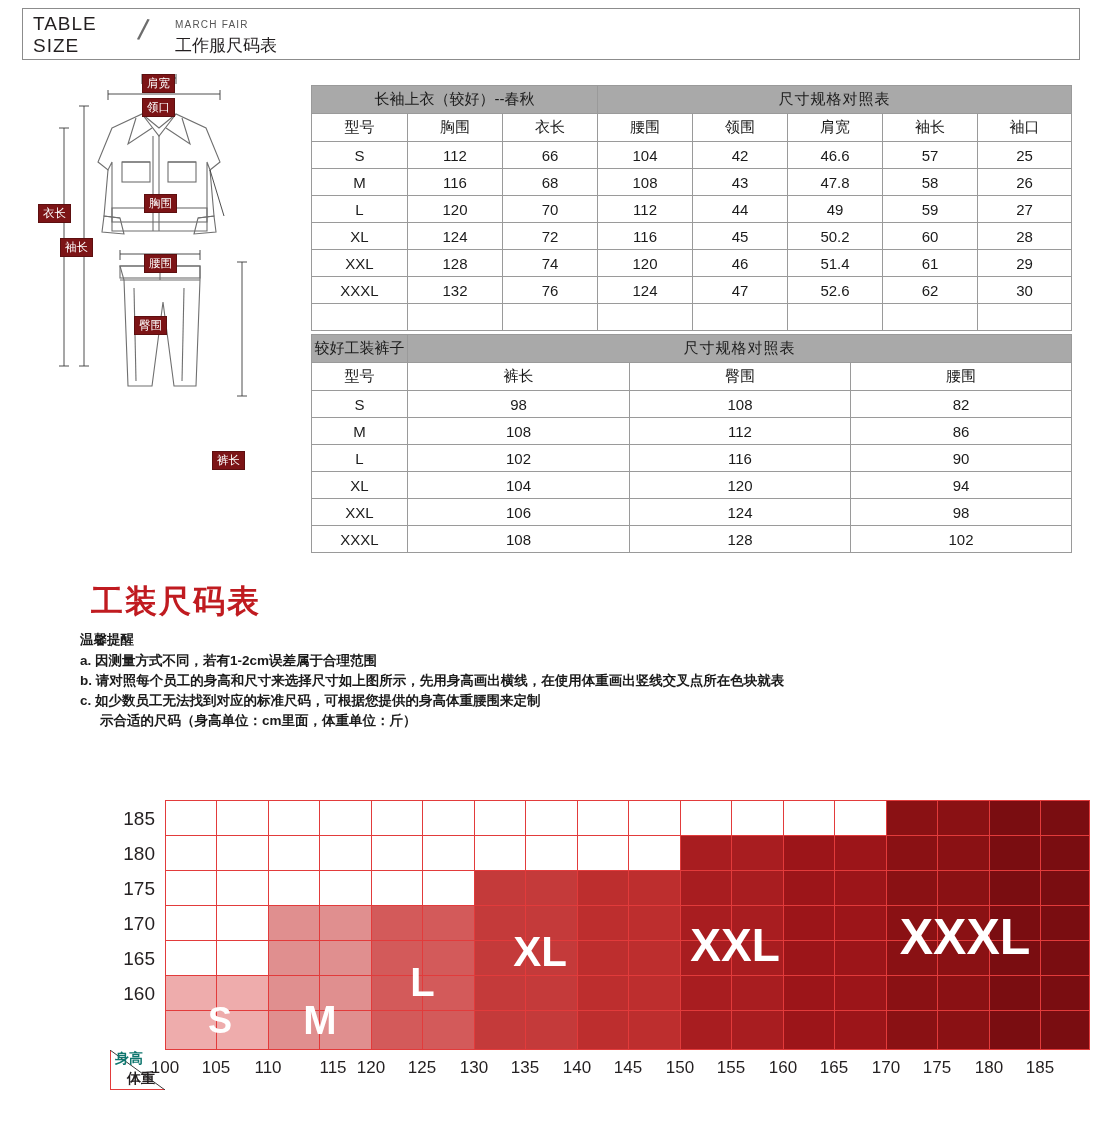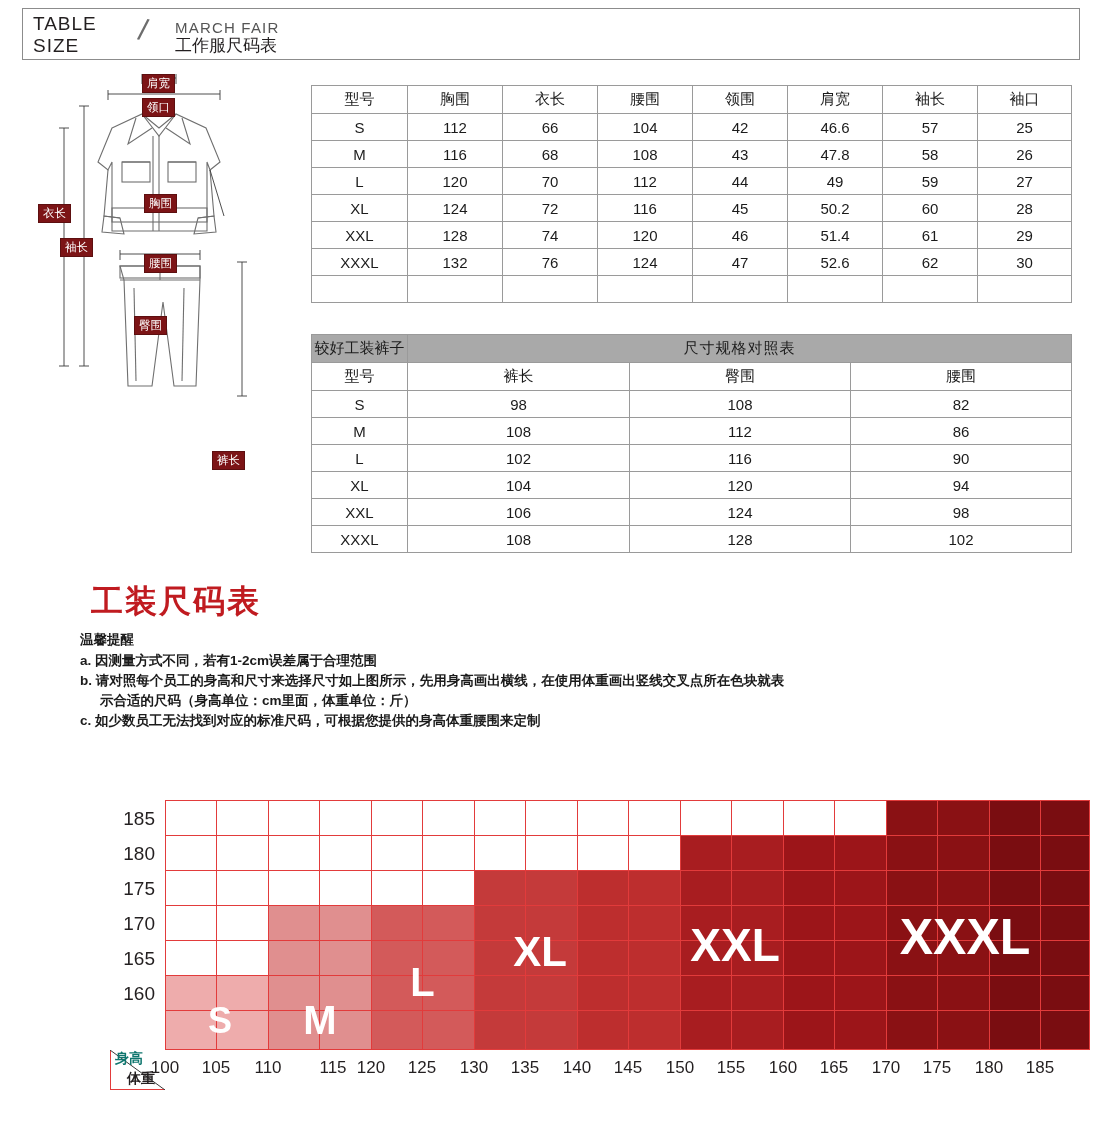--- a/index.html
+++ b/index.html
@@ -20,21 +20,21 @@
     position:absolute; left:10px; top:4px; width:100px;
     font-size:19px; line-height:22px; letter-spacing:1px;
     color:#231f20;
   }
   #header-slash {
     position:absolute; left:116px; top:4px;
     font-size:30px; color:#6d6d6d; transform:rotate(12deg);
   }
   #header-brand {
     position:absolute; left:152px; top:10px;
-    font-size:15px; letter-spacing:1.2px; color:#555;
+    font-size:10px; letter-spacing:1.2px; color:#555;
   }
   #header-sub {
     position:absolute; left:152px; top:25px;
     font-size:17px; color:#231f20;
   }
 
   
   #illus { position:absolute; left:24px; top:66px; width:270px; height:500px; }
   .lbl {
     position:absolute; background:#7c1416; color:#fff;
@@ -193,20 +193,24 @@
       <col style="width:96px">
         <col style="width:95px">
         <col style="width:95px">
         <col style="width:95px">
       <col style="width:95px">
         <col style="width:95px">
         <col style="width:95px">
         <col style="width:94px">
     </colgroup>
     <tbody>
+        <tr class="band">
+      <td class="band-left" colspan="3">长袖上衣（较好）--春秋</td>
+      <td class="band-title" colspan="5">尺寸规格对照表</td>
+    </tr>
     <tr class="head">
       <td>型号</td>
       <td>胸围</td>
       <td>衣长</td>
       <td>腰围</td>
       <td>领围</td>
       <td>肩宽</td>
       <td>袖长</td>
       <td>袖口</td>
     </tr>
@@ -341,22 +345,22 @@
     </tr>
   </tbody>
     </table>
 </div>
 
 <div id="big-title">工装尺码表</div>
 <div id="notes">
   <div class="n-head">温馨提醒</div>
   <div class="n-line">a. 因测量方式不同，若有1-2cm误差属于合理范围</div>
   <div class="n-line">b. 请对照每个员工的身高和尺寸来选择尺寸如上图所示，先用身高画出横线，在使用体重画出竖线交叉点所在色块就表</div>
+  <div class="n-line">c. 如少数员工无法找到对应的标准尺码，可根据您提供的身高体重腰围来定制</div>
   <div class="n-line n-indent">示合适的尺码（身高单位：cm里面，体重单位：斤）</div>
-  <div class="n-line">c. 如少数员工无法找到对应的标准尺码，可根据您提供的身高体重腰围来定制</div>
 </div>
 
 <div id="matrix">
   <div id="grid">
 
     <div class="cell" style="left:0px;   top:175px; width:103px; height:75px;  background:#eeacac;"></div>
     <div class="cell" style="left:103px; top:105px; width:103px; height:145px; background:#e08f8f;"></div>
     <div class="cell" style="left:206px; top:105px; width:103px; height:145px; background:#d35a5a;"></div>
     <div class="cell" style="left:309px; top:70px;  width:103px; height:180px; background:#c43a3a;"></div>
     <div class="cell" style="left:412px; top:70px;  width:103px; height:180px; background:#bd2e2e;"></div>

